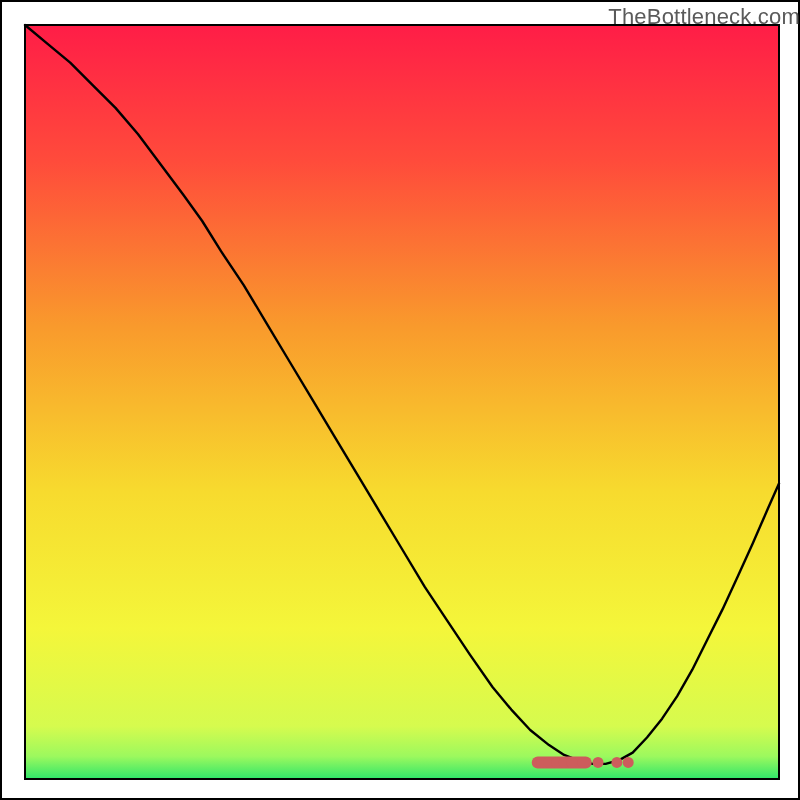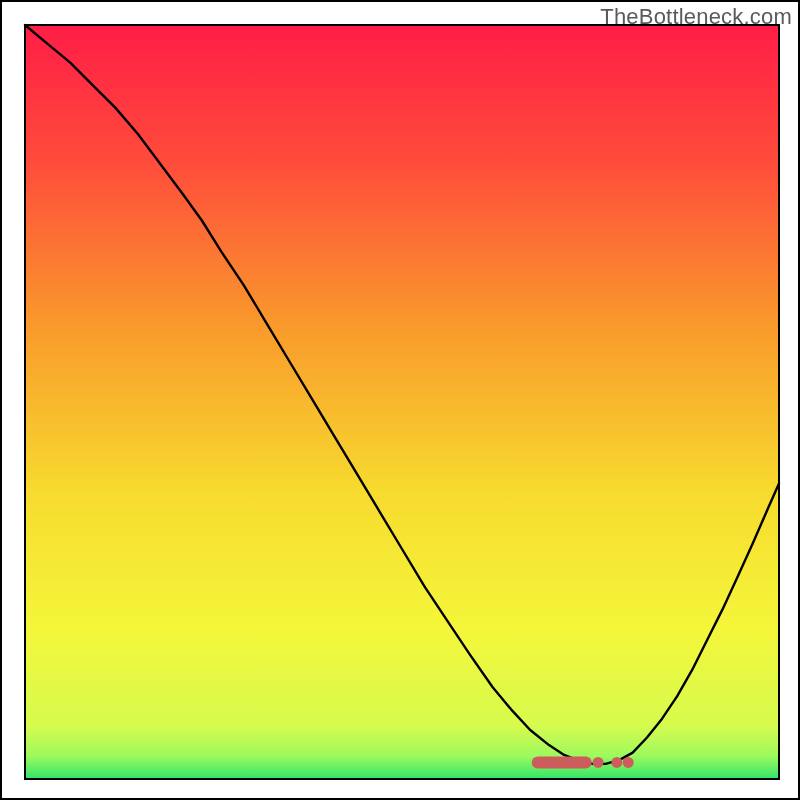--- a/index.html
+++ b/index.html
@@ -11,21 +11,21 @@
     font-family: Arial, Helvetica, sans-serif;
   }
   .container {
     position: relative;
     width: 800px;
     height: 800px;
   }
   .watermark {
     position: absolute;
     top: 4px;
-    right: 8px;
+    right: 0;
     font-size: 22px;
     font-weight: 500;
     color: #5a5a5a;
     letter-spacing: 0.2px;
   }
   svg {
     position: absolute;
     top: 0;
     left: 0;
   }

